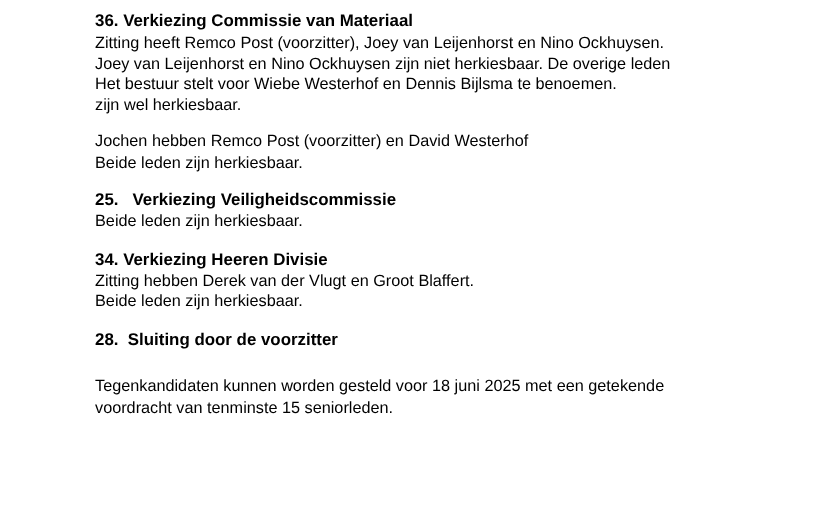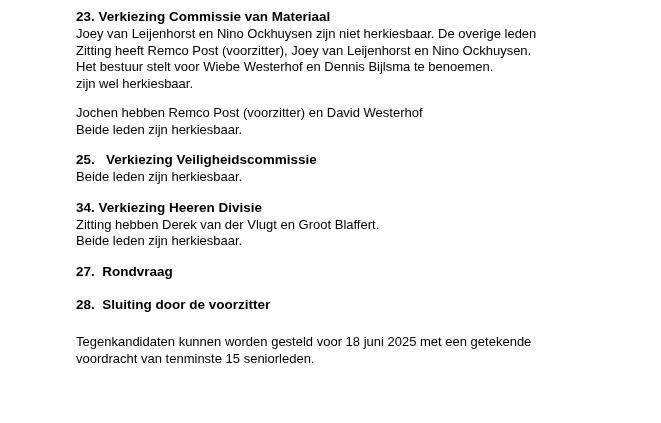--- a/index.html
+++ b/index.html
@@ -46,46 +46,43 @@
   .spacer-heading {
     margin-bottom: 16px;
   }
 </style>
 </head>
 <body>
 
 <div class="page">
 
   <div class="section">
-    <p class="heading">23. Verkiezing Commissie van Materiaal</p>
+    <p class="heading">36. Verkiezing Commissie van Materiaal</p>
+    <p class="body-line">Zitting heeft Remco Post (voorzitter), Joey van Leijenhorst en Nino Ockhuysen.</p>
     <p class="body-line">Joey van Leijenhorst en Nino Ockhuysen zijn niet herkiesbaar. De overige leden</p>
-    <p class="body-line">Zitting heeft Remco Post (voorzitter), Joey van Leijenhorst en Nino Ockhuysen.</p>
     <p class="body-line">Het bestuur stelt voor Wiebe Westerhof en Dennis Bijlsma te benoemen.</p>
     <p class="body-line">zijn wel herkiesbaar.</p>
   </div>
 
   <div class="section">
     <p class="body-line">Jochen hebben Remco Post (voorzitter) en David Westerhof</p>
     <p class="body-line">Beide leden zijn herkiesbaar.</p>
   </div>
 
   <div class="section">
     <p class="heading">25.   Verkiezing Veiligheidscommissie</p>
     <p class="body-line">Beide leden zijn herkiesbaar.</p>
   </div>
 
   <div class="section">
     <p class="heading">34. Verkiezing Heeren Divisie</p>
     <p class="body-line">Zitting hebben Derek van der Vlugt en Groot Blaffert.</p>
     <p class="body-line">Beide leden zijn herkiesbaar.</p>
   </div>
 
-  <div class="section spacer-heading">
-    <p class="heading">27.  Rondvraag</p>
-  </div>
 
   <div class="section spacer-heading">
     <p class="heading">28.  Sluiting door de voorzitter</p>
   </div>
 
   <div class="closing">
     <p class="body-line">Tegenkandidaten kunnen worden gesteld voor 18 juni 2025 met een getekende</p>
     <p class="body-line">voordracht van tenminste 15 seniorleden.</p>
   </div>
 

